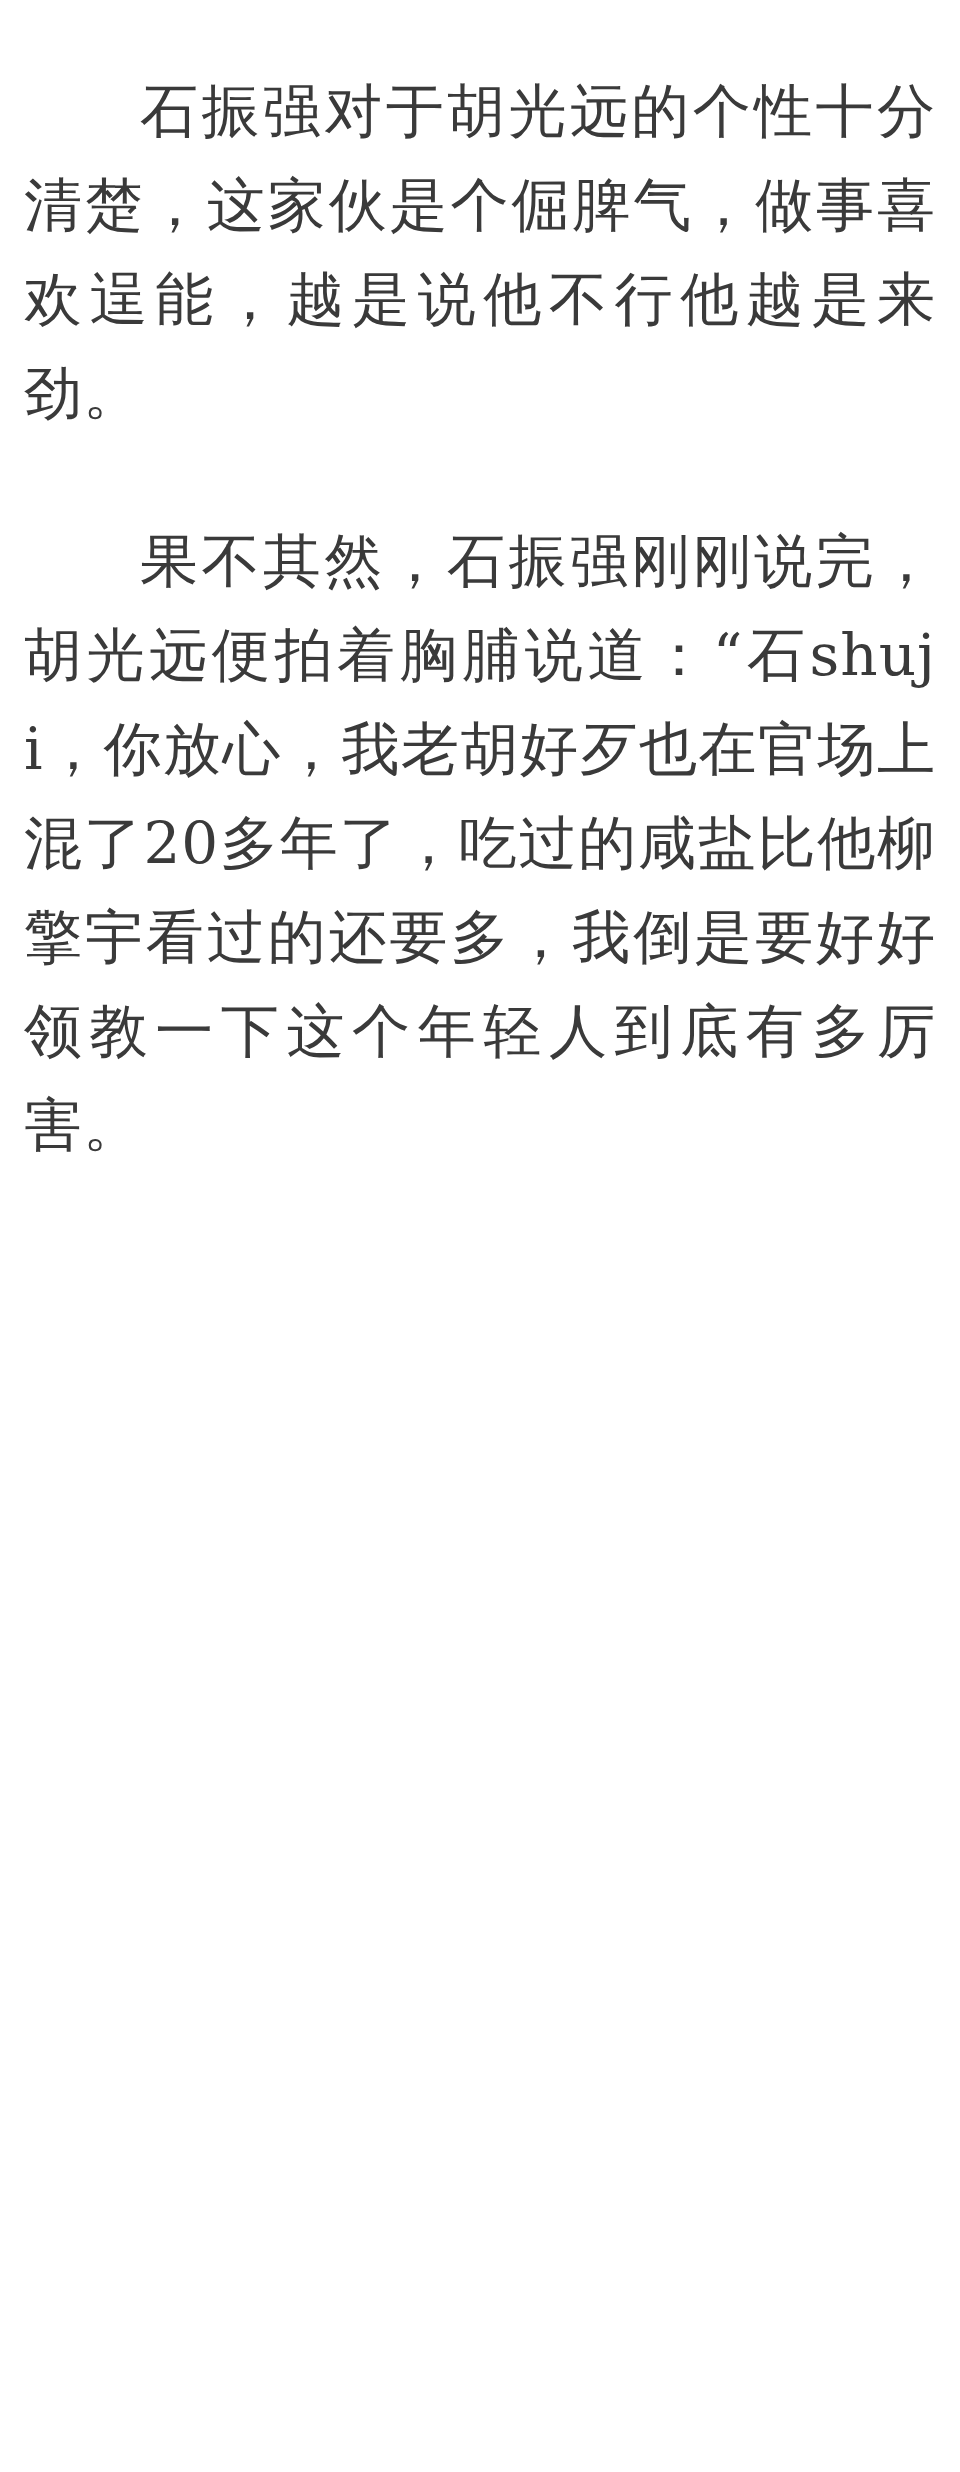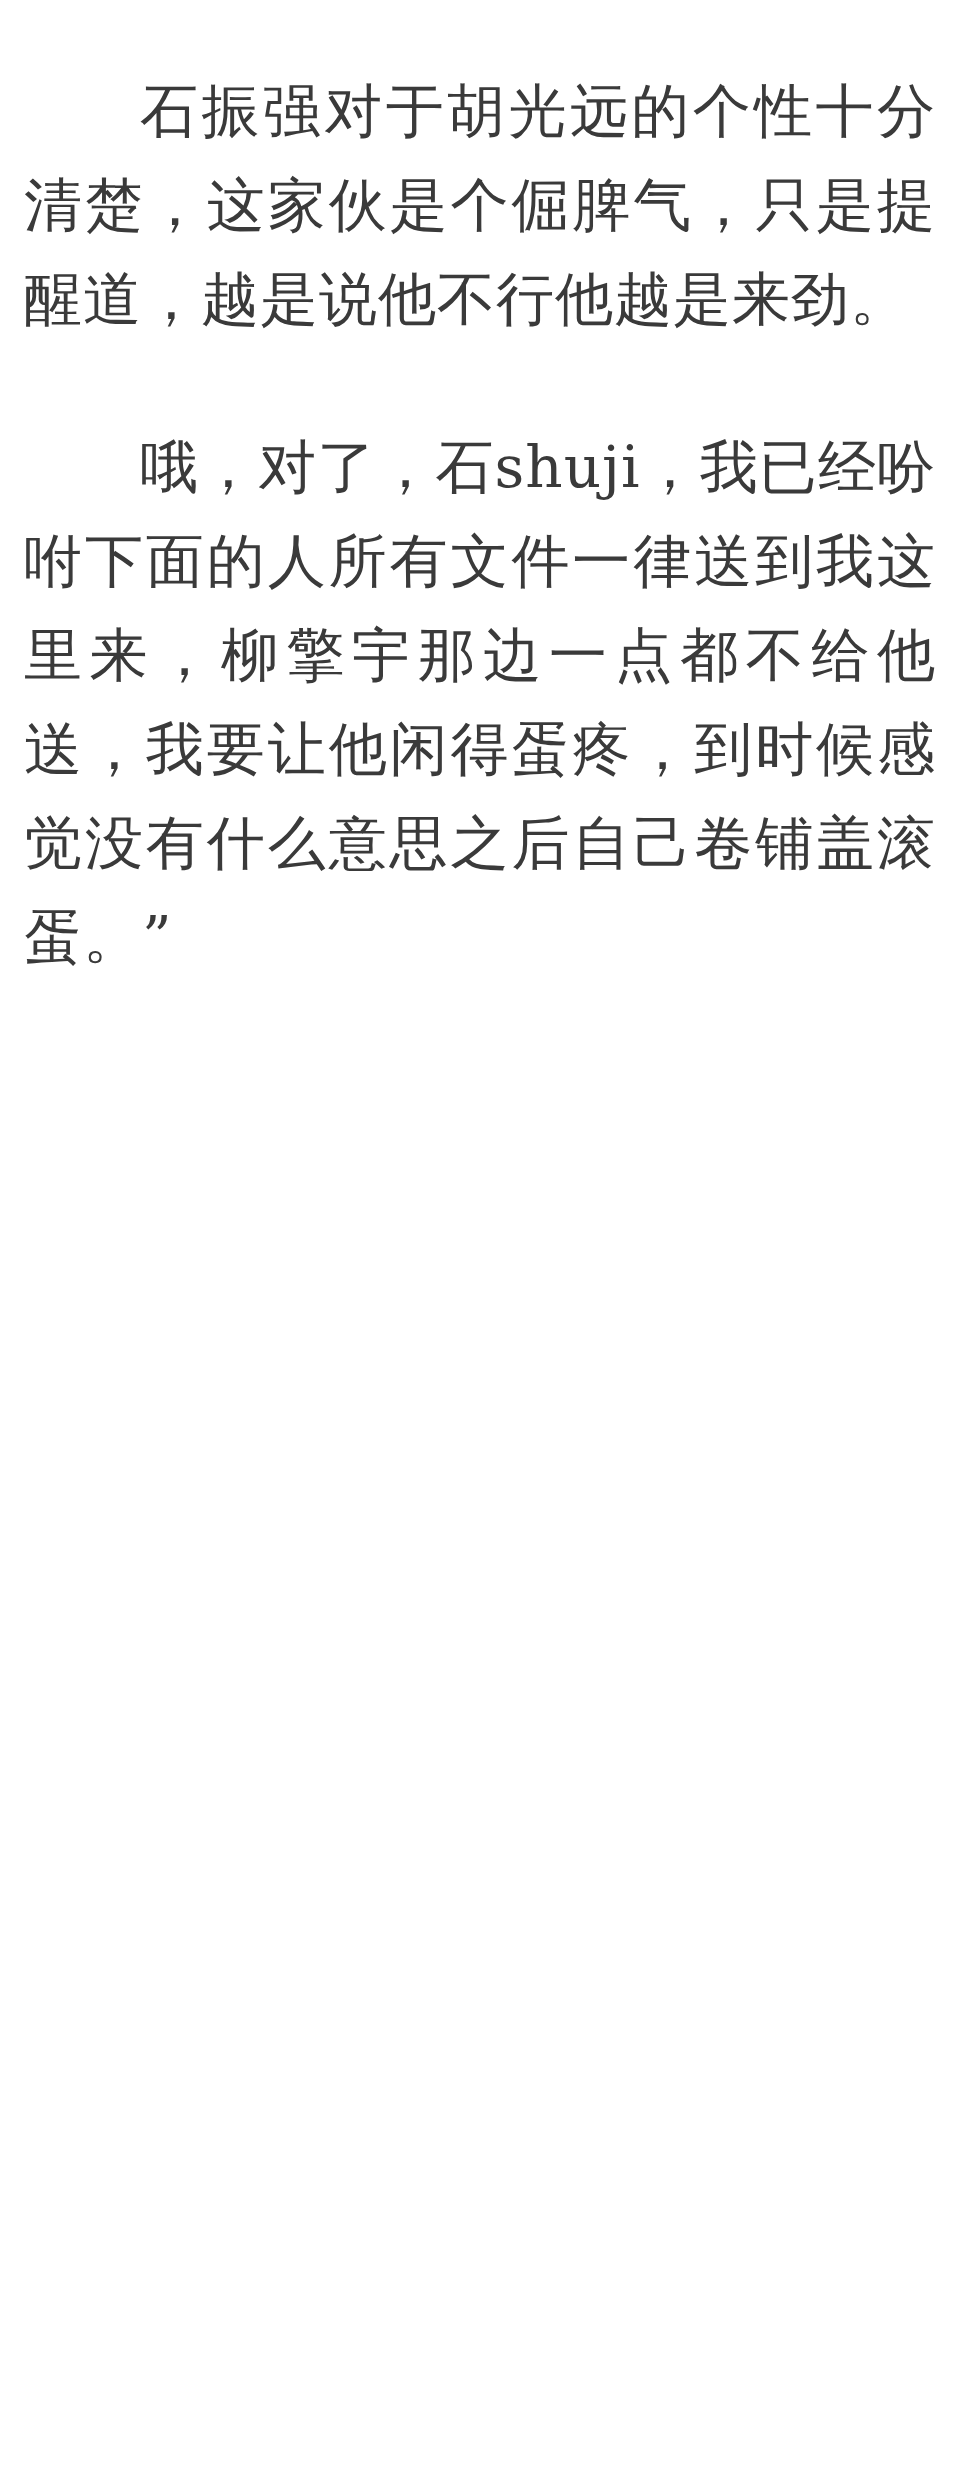--- a/index.html
+++ b/index.html
@@ -32,15 +32,15 @@
     margin: 0 0 74px 0;
     word-break: break-all;
     overflow-wrap: break-word;
   }
   .para:last-child { margin-bottom: 0; }
 </style>
 </head>
 <body>
 
 <div class="page">
-  <p class="para">石振强对于胡光远的个性十分清楚，这家伙是个倔脾气，只是提醒道，越是说他不行他越是来劲。</p>
-  <p class="para">哦，对了，石shuji，我已经吩咐下面的人所有文件一律送到我这里来，柳擎宇那边一点都不给他送，我要让他闲得蛋疼，到时候感觉没有什么意思之后自己卷铺盖滚蛋。”</p>
+  <p class="para">石振强对于胡光远的个性十分清楚，这家伙是个倔脾气，做事喜欢逞能，越是说他不行他越是来劲。</p>
+  <p class="para">果不其然，石振强刚刚说完，胡光远便拍着胸脯说道：“石shuji，你放心，我老胡好歹也在官场上混了20多年了，吃过的咸盐比他柳擎宇看过的还要多，我倒是要好好领教一下这个年轻人到底有多厉害。</p>
 </div>
 
 </body></html>

